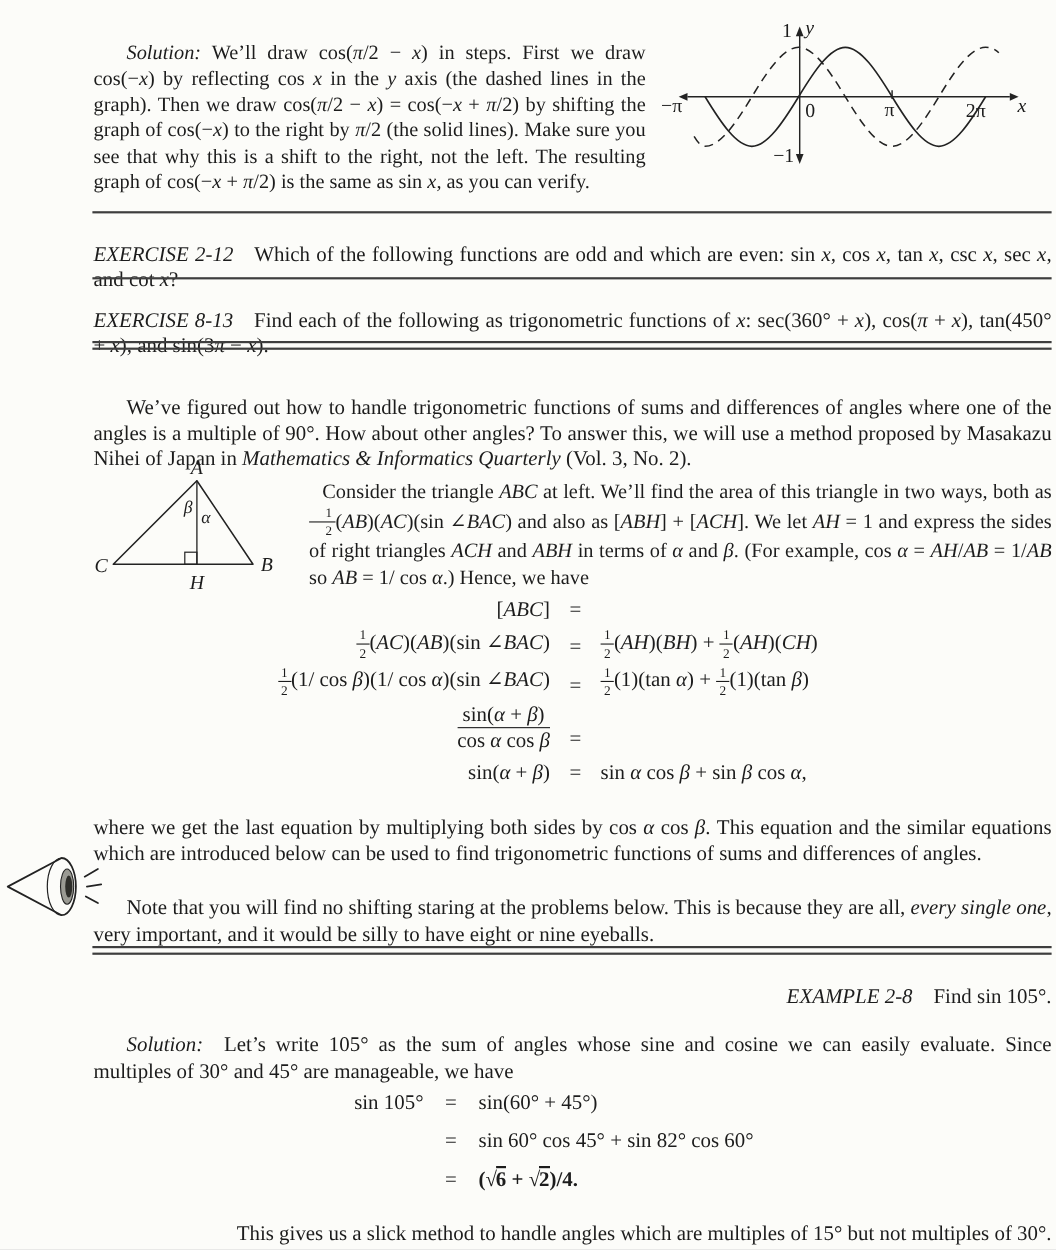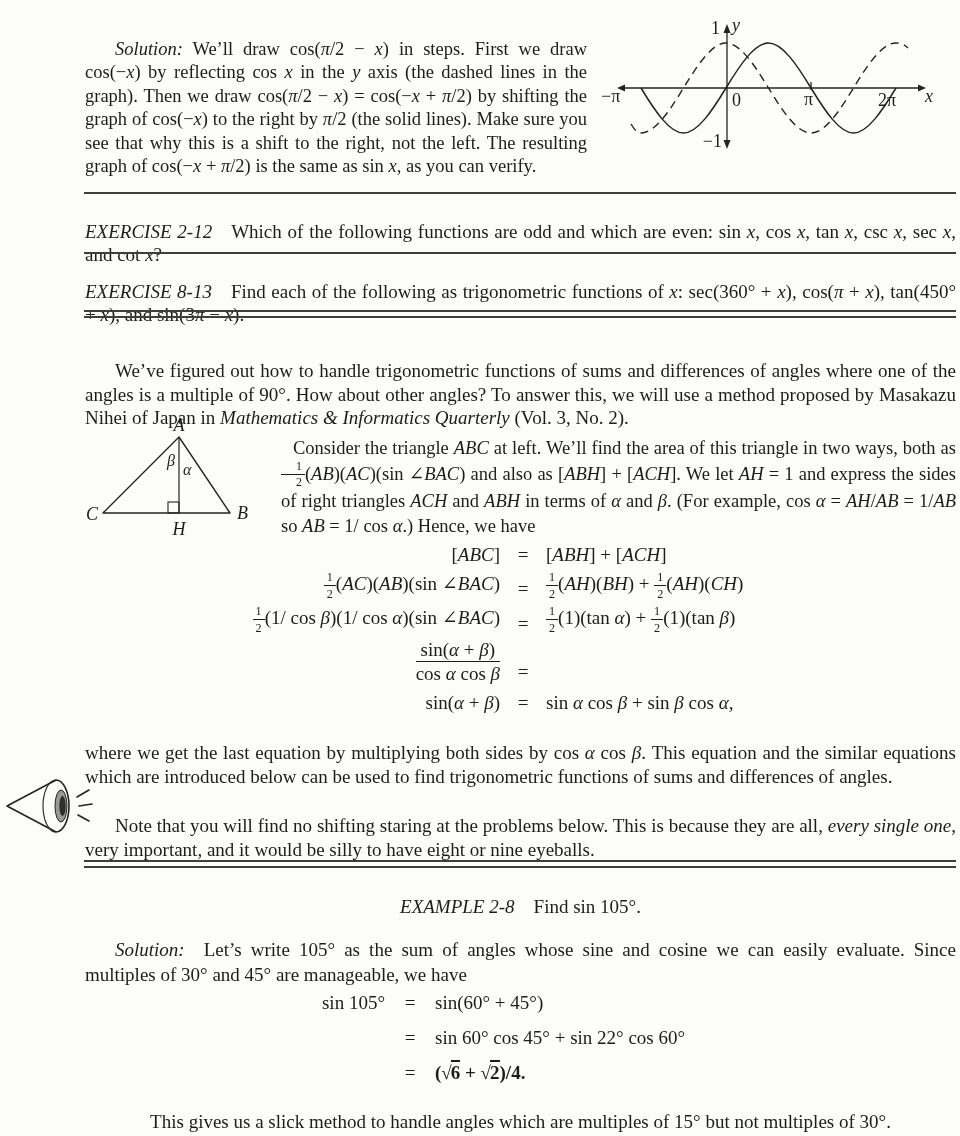--- a/index.html
+++ b/index.html
@@ -1,19 +1,19 @@
 <!DOCTYPE html>
 <html><head>
 <meta charset="utf-8">
 <style>
   html,body{margin:0;padding:0;background:#ddd;}
   .page{position:relative;width:960px;height:1136px;background:#fcfcf9;overflow:hidden;
         font-family:"Liberation Serif","DejaVu Serif",serif;color:#1c1c1c;}
   .para{position:absolute;text-align:justify;font-size:19px;line-height:23.5px;}
-  .para.nj{text-align:center;}
+  .para.nj{text-align:right;}
   .indent{text-indent:30px;}
   .indent-sm{text-indent:12px;}
   .rule{position:absolute;left:84px;width:872px;}
   .rule.single{border-top:2px solid #3e3e3e;}
   .rule.double{height:4px;border-top:2px solid #3e3e3e;border-bottom:2px solid #3e3e3e;}
   .frac{display:inline-block;vertical-align:middle;text-align:center;line-height:1;}
   .frac .num{display:block;border-bottom:1.3px solid #1c1c1c;padding:0 3px 2px;}
   .frac .den{display:block;padding-top:2px;}
   .frac.small{font-size:64%;}
   .eqblock{position:absolute;font-size:19px;}
@@ -93,21 +93,20 @@
     <text x="93" y="49" text-anchor="end" font-size="16" class="svgit">β</text>
     <text x="101" y="58" font-size="16" class="svgit">α</text>
   </svg>
 
   <p class="para indent-sm" style="left:281px;top:417px;width:675px;font-size:18.5px;line-height:25px;"><span>Consider the triangle </span><i>ABC</i><span> at left. We’ll find the area of this triangle in two ways, both as </span><span class="frac small"><span class="num"><span>1</span></span><span class="den"><span>2</span></span></span><span>(</span><i>AB</i><span>)(</span><i>AC</i><span>)(sin ∠</span><i>BAC</i><span>) and also as [</span><i>ABH</i><span>] + [</span><i>ACH</i><span>]. We let </span><i>AH</i><span> = 1 and express the sides of right triangles </span><i>ACH</i><span> and </span><i>ABH</i><span> in terms of </span><i>α</i><span> and </span><i>β</i><span>. (For example, cos </span><i>α</i><span> = </span><i>AH</i><span>/</span><i>AB</i><span> = 1/</span><i>AB</i><span> so </span><i>AB</i><span> = 1/ cos </span><i>α</i><span>.) Hence, we have</span></p>
 
   <div class="eqblock eqb1" style="left:85px;top:540px;width:871px;">
     <div class="eqrow">
       <span class="lhs"><span>[</span><i>ABC</i><span>]</span></span>
       <span class="eq">=</span>
-      <span class="rhs"><span>[</span><i>ABH</i><span>] + [</span><i>ACH</i><span>]</span></span>
     </div>
     <div class="eqrow">
       <span class="lhs"><span class="frac small"><span class="num"><span>1</span></span><span class="den"><span>2</span></span></span><span>(</span><i>AC</i><span>)(</span><i>AB</i><span>)(sin ∠</span><i>BAC</i><span>)</span></span>
       <span class="eq">=</span>
       <span class="rhs"><span class="frac small"><span class="num"><span>1</span></span><span class="den"><span>2</span></span></span><span>(</span><i>AH</i><span>)(</span><i>BH</i><span>) + </span><span class="frac small"><span class="num"><span>1</span></span><span class="den"><span>2</span></span></span><span>(</span><i>AH</i><span>)(</span><i>CH</i><span>)</span></span>
     </div>
     <div class="eqrow">
       <span class="lhs"><span class="frac small"><span class="num"><span>1</span></span><span class="den"><span>2</span></span></span><span>(1/ cos </span><i>β</i><span>)(1/ cos </span><i>α</i><span>)(sin ∠</span><i>BAC</i><span>)</span></span>
       <span class="eq">=</span>
       <span class="rhs"><span class="frac small"><span class="num"><span>1</span></span><span class="den"><span>2</span></span></span><span>(1)(tan </span><i>α</i><span>) + </span><span class="frac small"><span class="num"><span>1</span></span><span class="den"><span>2</span></span></span><span>(1)(tan </span><i>β</i><span>)</span></span>
@@ -143,21 +142,21 @@
 
   <div class="eqblock eqb2" style="left:250px;top:988px;width:560px;">
     <div class="eqrow">
       <span class="lhs"><span>sin 105°</span></span>
       <span class="eq">=</span>
       <span class="rhs"><span>sin(60° + 45°)</span></span>
     </div>
     <div class="eqrow">
       <span class="lhs"></span>
       <span class="eq">=</span>
-      <span class="rhs"><span>sin 60° cos 45° + sin 22° cos 60°</span></span>
+      <span class="rhs"><span>sin 60° cos 45° + sin 82° cos 60°</span></span>
     </div>
     <div class="eqrow">
       <span class="lhs"></span>
       <span class="eq">=</span>
       <span class="rhs"><span class="bold">(</span><span class="rad bold"><span class="radsign">√</span><span class="radbody">6</span></span><span class="bold"> + </span><span class="rad bold"><span class="radsign">√</span><span class="radbody">2</span></span><span class="bold">)/4.</span></span>
     </div>
   </div>
 
   <p class="para nj" style="left:85px;top:1091px;width:871px;"><span>This gives us a slick method to handle angles which are multiples of 15° but not multiples of 30°.</span></p>
 

